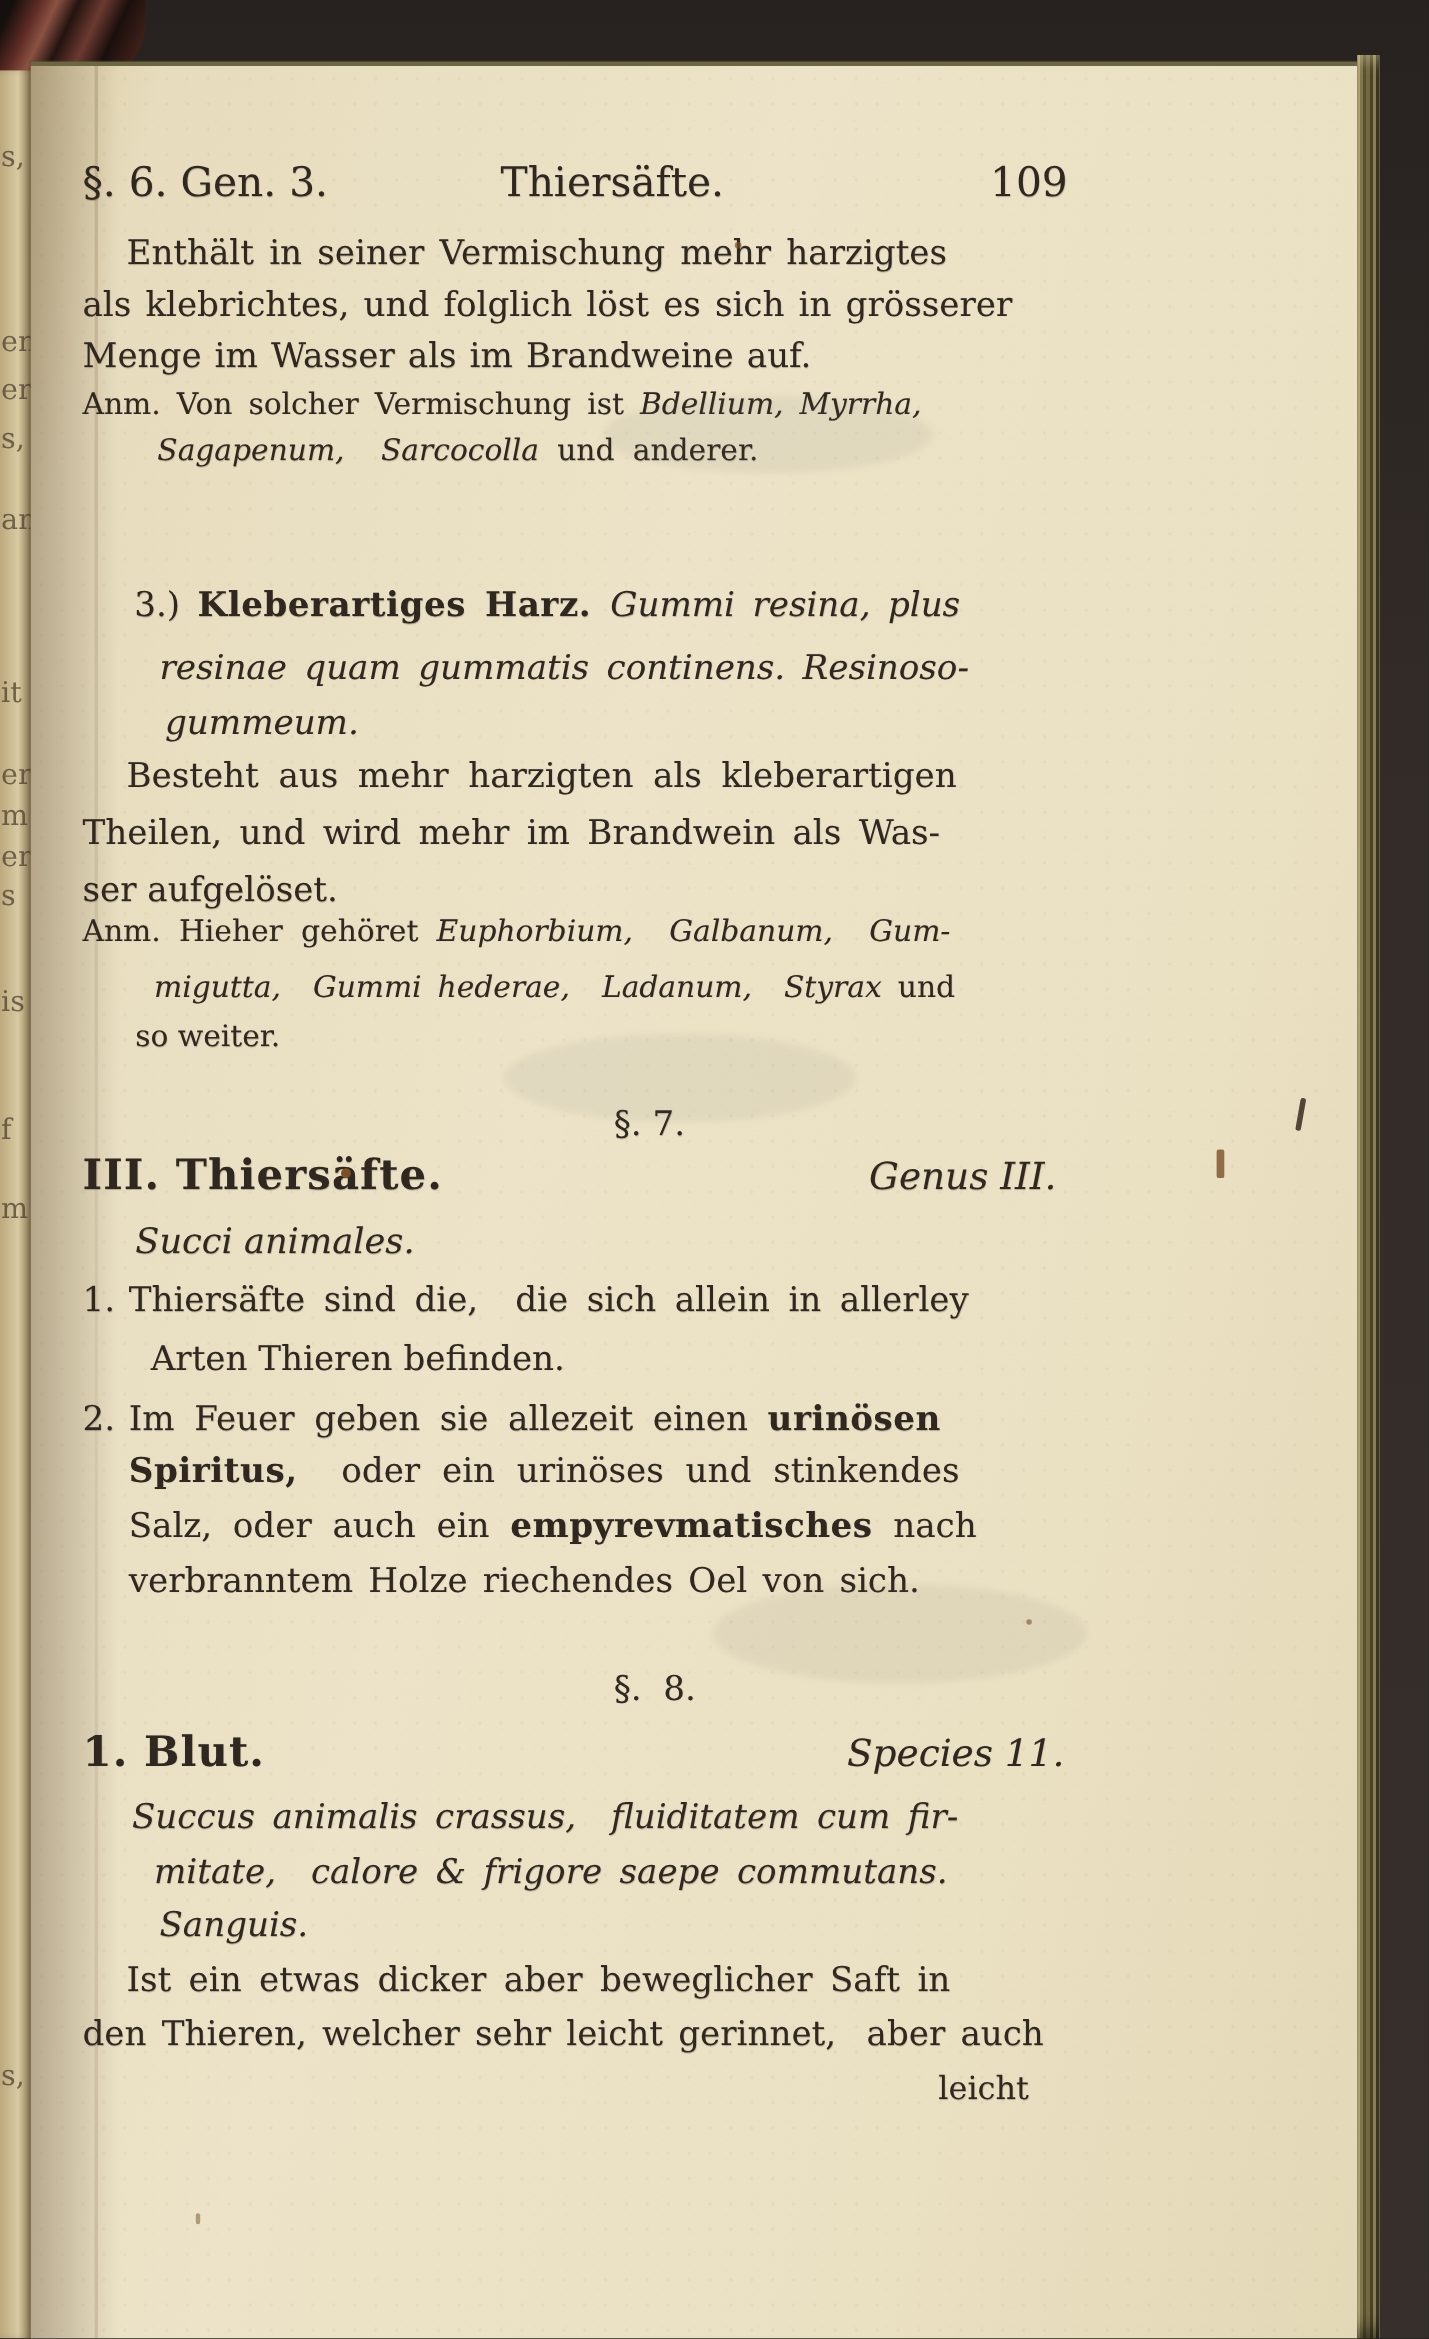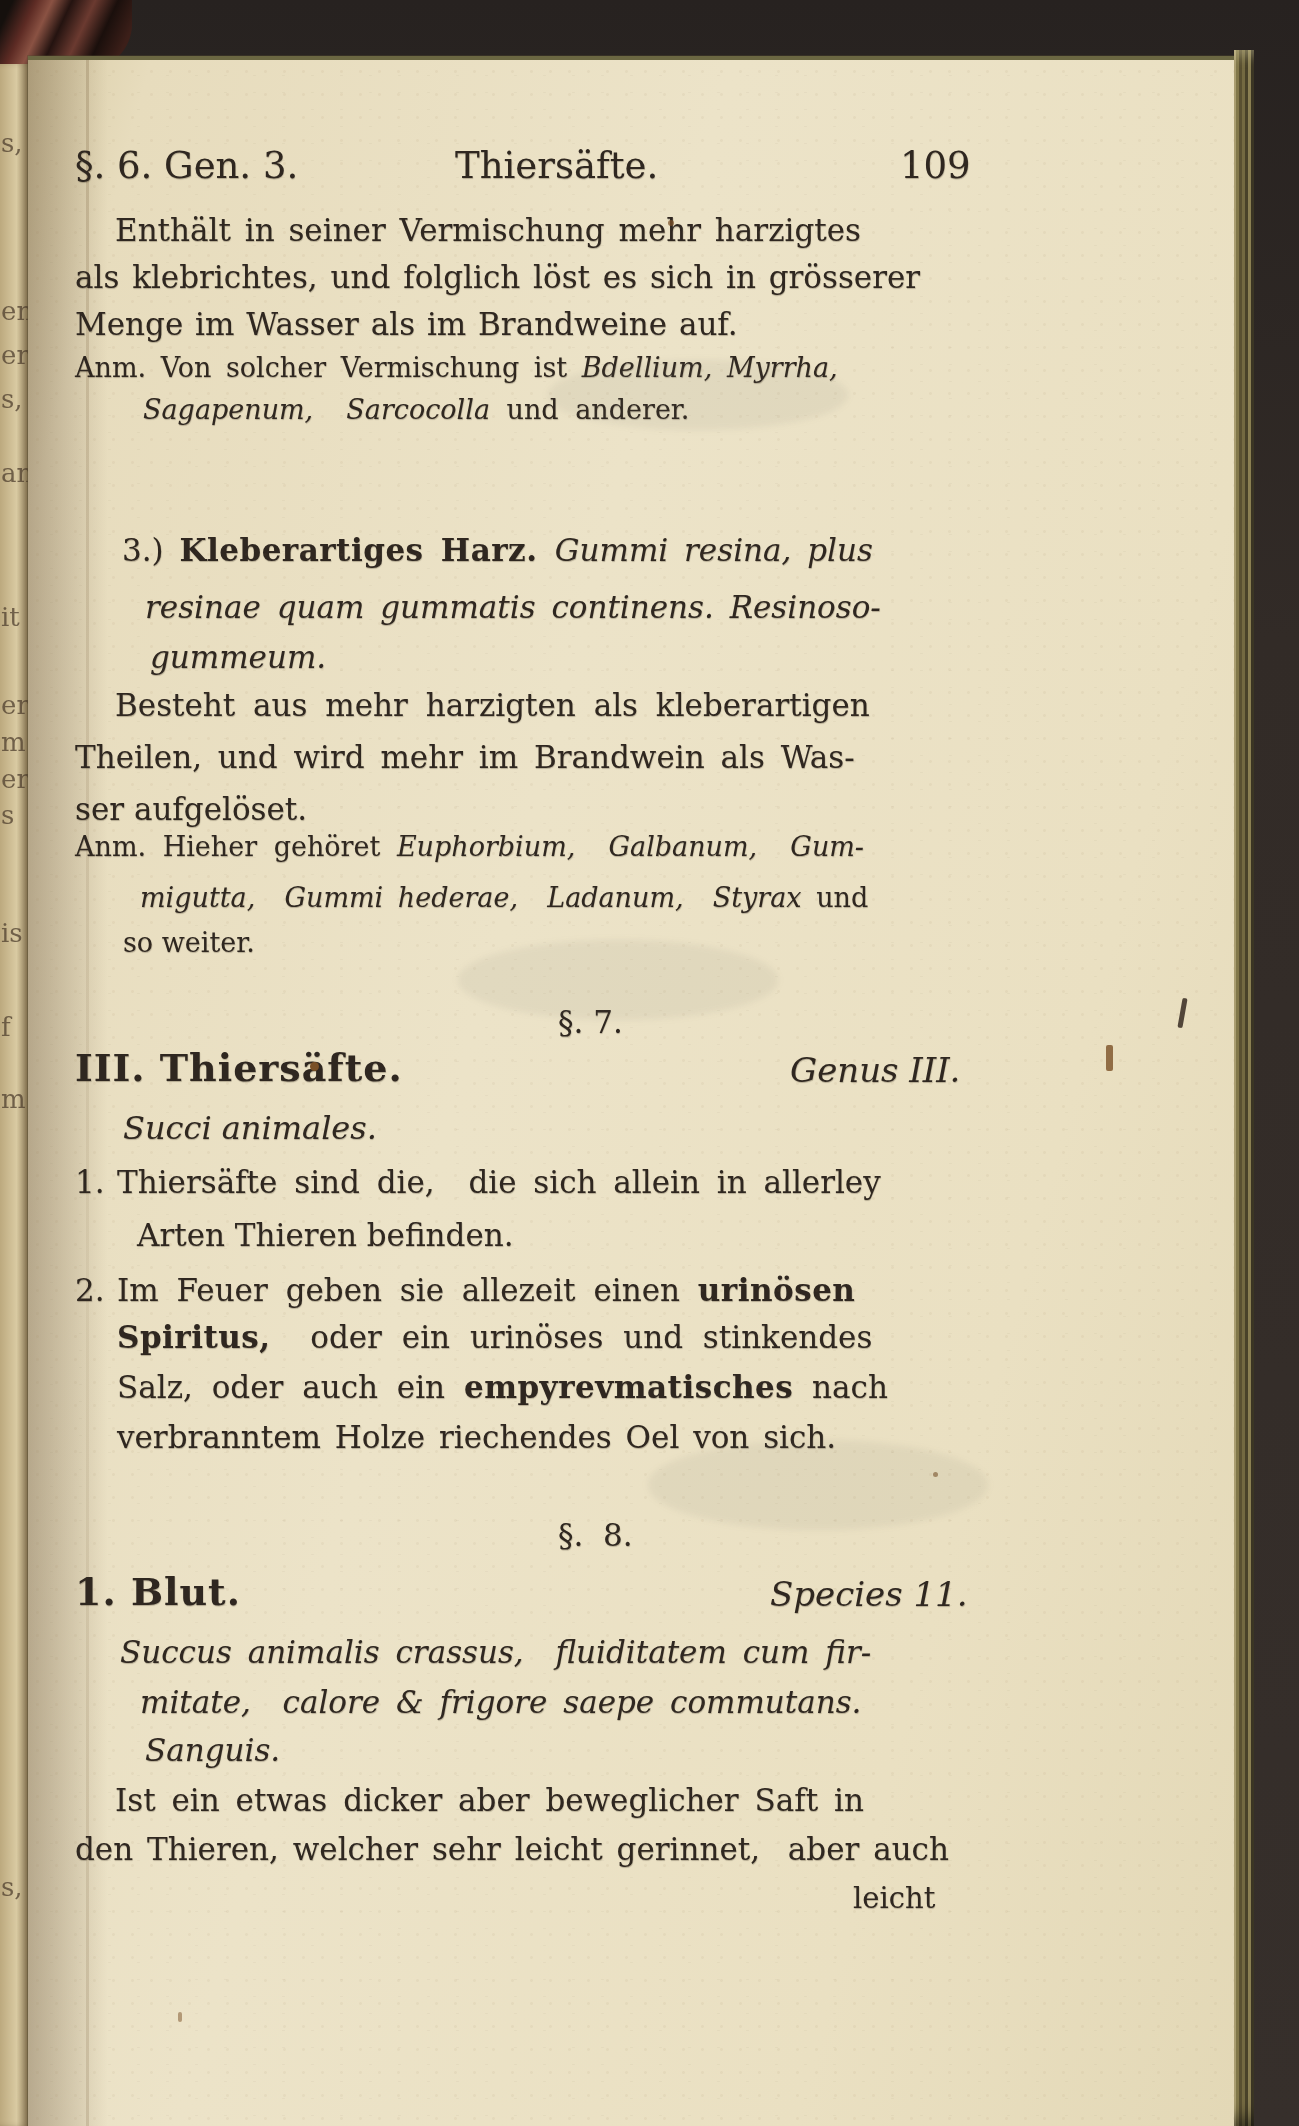--- a/index.html
+++ b/index.html
@@ -56,26 +56,26 @@
 <div class="scene">
 
   <div class="marble"></div>
   <div class="prev-page"></div>
 
   <span class="frag" style="top:128px">s,</span>
   <span class="frag" style="top:296px">en</span>
   <span class="frag" style="top:340px">er</span>
   <span class="frag" style="top:384px">s,</span>
   <span class="frag" style="top:458px">an</span>
-  <span class="frag" style="top:602px">it</span>
+  <span class="frag" style="top:615px">it</span>
   <span class="frag" style="top:690px">er</span>
   <span class="frag" style="top:727px">m</span>
   <span class="frag" style="top:764px">er</span>
   <span class="frag" style="top:800px">s</span>
-  <span class="frag" style="top:918px">is</span>
+  <span class="frag" style="top:896px">is</span>
   <span class="frag" style="top:1012px">f</span>
   <span class="frag" style="top:1084px">m</span>
   <span class="frag" style="top:1872px">s,</span>
 
   <div class="page">
     <div class="crease"></div>
 
     <div class="ln hdr" style="top:84px;left:47px">§. 6. Gen. 3.</div>
     <div class="ln hdr" style="top:84px;left:427px">Thiersäfte.</div>
     <div class="ln hdr" style="top:84px;left:872px">109</div>

